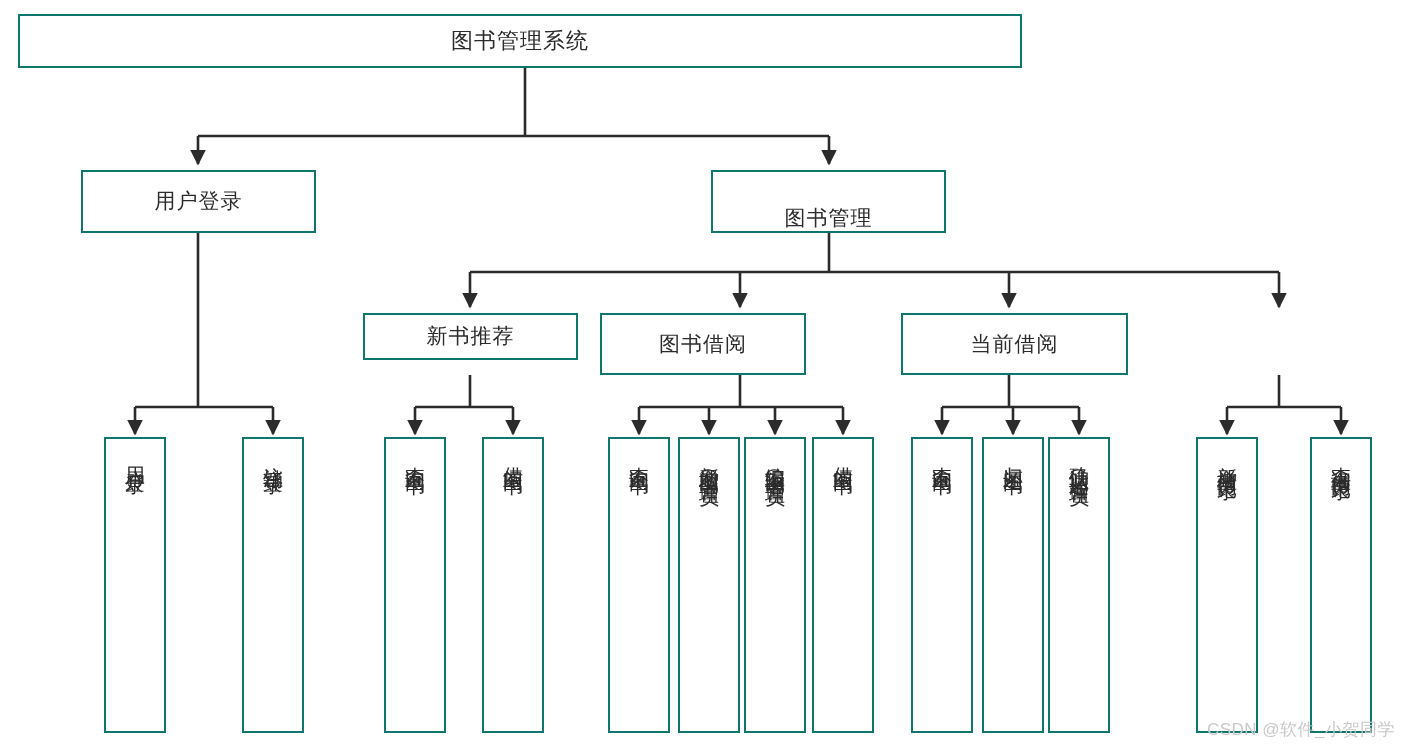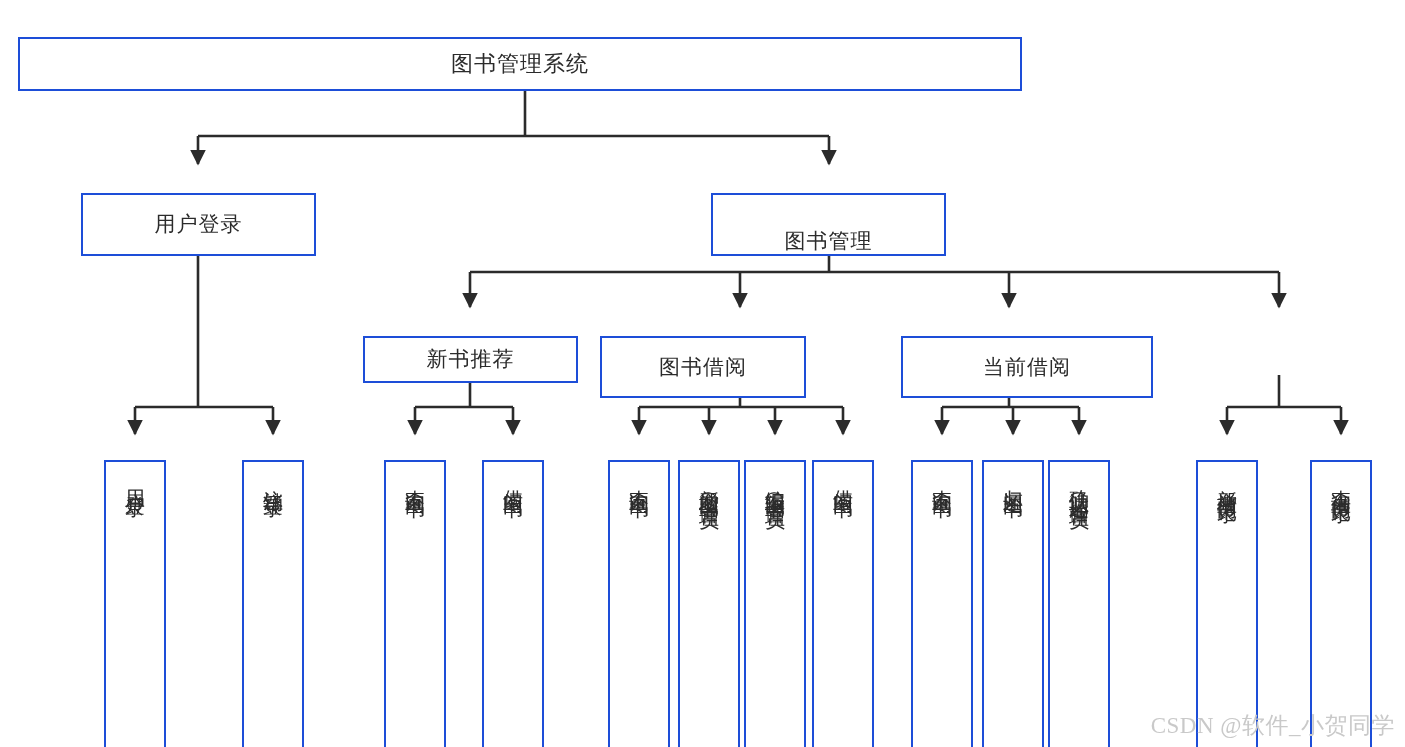--- a/index.html
+++ b/index.html
@@ -18,26 +18,25 @@
   #edges{
     position:absolute;
     left:0;top:0;
     width:1405px;height:747px;
     pointer-events:none;
   }
   .node{
     position:absolute;
     box-sizing:border-box;
     background:#ffffff;
-    border:2px solid #1d4ed8;
+    border:2px solid #0f766e;
     display:flex;
     align-items:center;
     justify-content:center;
     z-index:2;
-    margin-top:23px;
   }
   .node .label{
     font-size:21px;
     line-height:1.18;
     color:#2b2b2b;
     letter-spacing:1px;
     white-space:nowrap;
     text-align:center;
   }
   .node.vertical{
@@ -52,26 +51,26 @@
     line-height:1.05;
     letter-spacing:3px;
     white-space:normal;
     max-height:706px;
   }
   .node.root .label{ font-size:22px; }
   #watermark{
     position:absolute;
     right:10px;
     bottom:6px;
-    font-size:23px;
+    font-size:17px;
     color:#c9c9c9;
     letter-spacing:.5px;
     z-index:5;
     white-space:nowrap;
-    font-family:Liberation Serif, serif;
+    font-family:Liberation Sans, sans-serif;
   }
 </style>
 </head>
 <body>
 
 <div id="canvas">
 
   <svg id="edges" viewBox="0 0 1405 747" xmlns="http://www.w3.org/2000/svg">
     <defs>
       <marker id="arrow" viewBox="0 0 10 10" refX="9" refY="5" markerWidth="6" markerHeight="6" orient="auto-start-reverse">
@@ -133,21 +132,21 @@
   <div class="node" style="left:711px;top:170px;width:235px;height:63px;align-items:flex-end;">
     <span class="label">图书管理</span>
   </div>
 
   <div class="node" style="left:363px;top:313px;width:215px;height:47px;">
     <span class="label">新书推荐</span>
   </div>
   <div class="node" style="left:600px;top:313px;width:206px;height:62px;">
     <span class="label">图书借阅</span>
   </div>
-  <div class="node" style="left:901px;top:313px;width:252px;height:62px;">
+  <div class="node" style="left:901px;top:313px;width:227px;height:62px;">
     <span class="label">当前借阅</span>
   </div>
 
   <div class="node vertical" style="left:104px;top:437px;width:62px;height:296px;">
     <span class="label">用户登录</span>
   </div>
   <div class="node vertical" style="left:242px;top:437px;width:62px;height:296px;">
     <span class="label">注销登录</span>
   </div>
 

